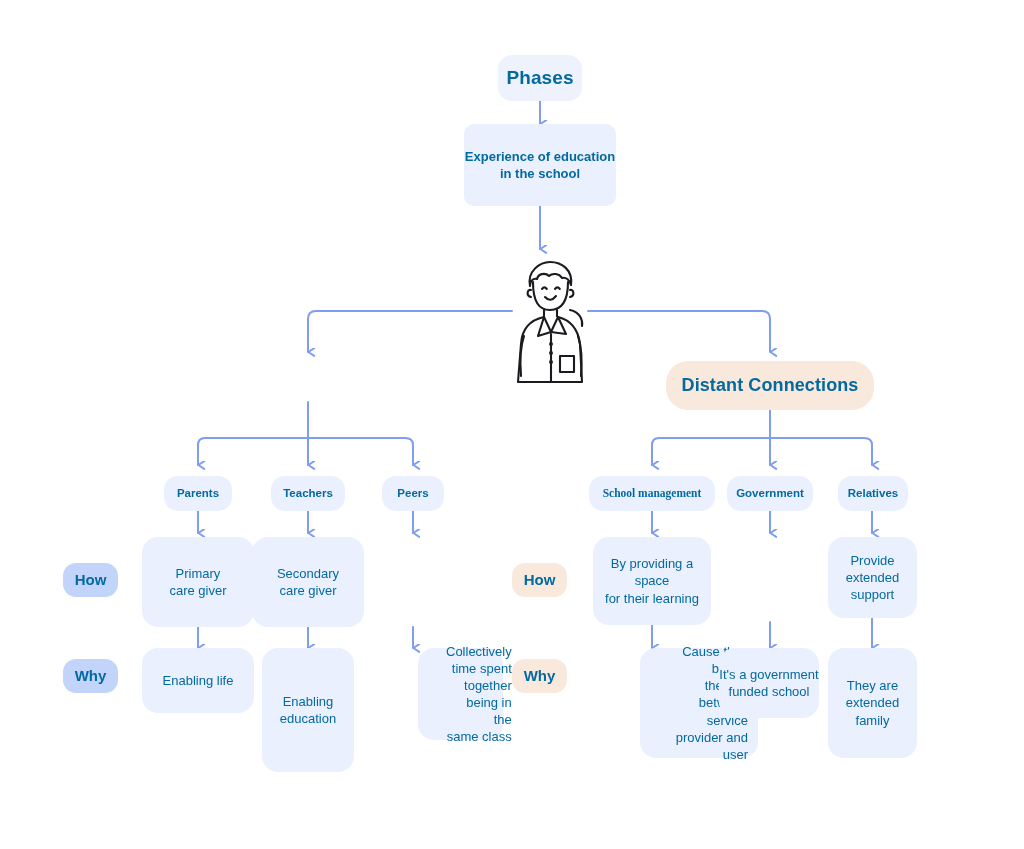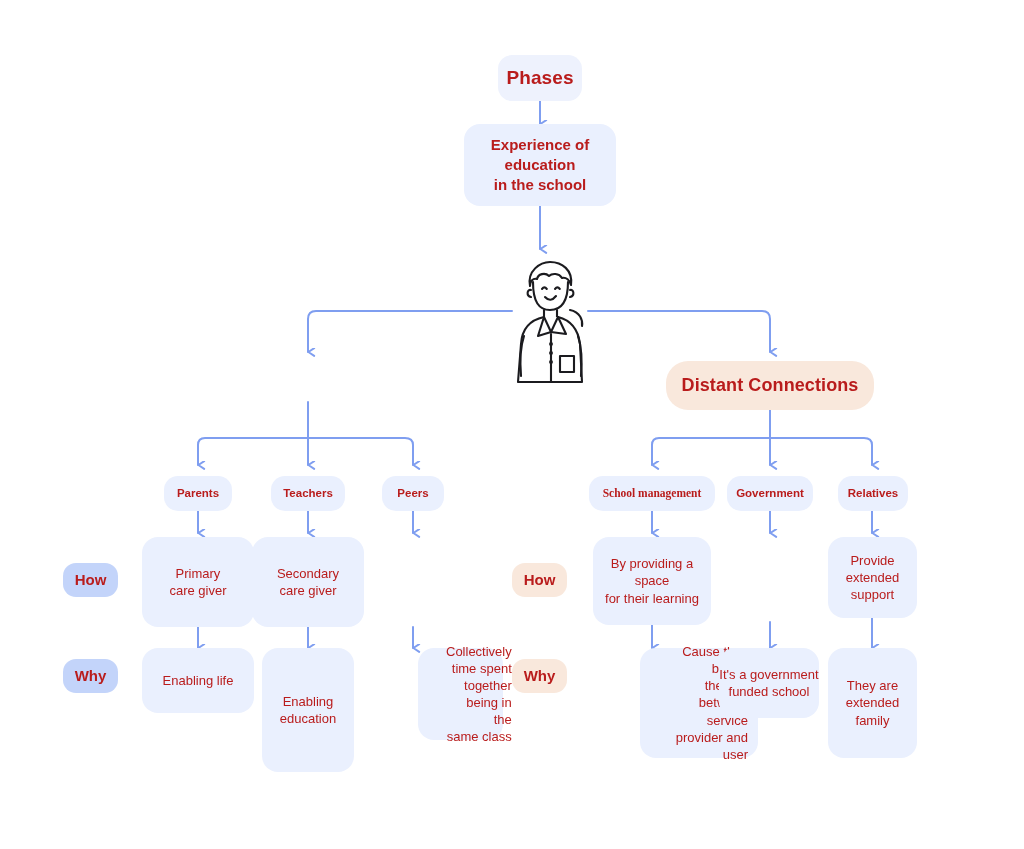--- a/index.html
+++ b/index.html
@@ -13,43 +13,43 @@
   #canvas{position:absolute;left:0;top:0;width:1024px;height:849px;}
   #edges{position:absolute;left:0;top:0;width:1024px;height:849px;pointer-events:none;}
 
   .node{
     position:absolute;
     box-sizing:border-box;
     display:flex;
     align-items:center;
     justify-content:center;
     text-align:center;
-    color:#b91c1c;
+    color:#0369a1;
     line-height:1.32;
     white-space:pre-line;
   }
 
   
   .pill-lav{          
     background:#eef2fd;
     border-radius:14px;
     font-weight:bold;
     font-size:19px;
     letter-spacing:.1px;
   }
   .box-lav{           
     background:#eaf0fe;
     border-radius:16px;
     font-size:13px;
   }
   .box-lav-b{         
     background:#eaf0fe;
-    border-radius:16px;
-    font-weight:bold;
-    font-size:15px;
+    border-radius:10px;
+    font-weight:bold;
+    font-size:13px;
   }
   .pill-blue{         
     background:#c3d4fa;
     border-radius:22px;
     font-weight:bold;
     font-size:18px;
     letter-spacing:.1px;
   }
   .pill-peach{        
     background:#f9e8dc;

